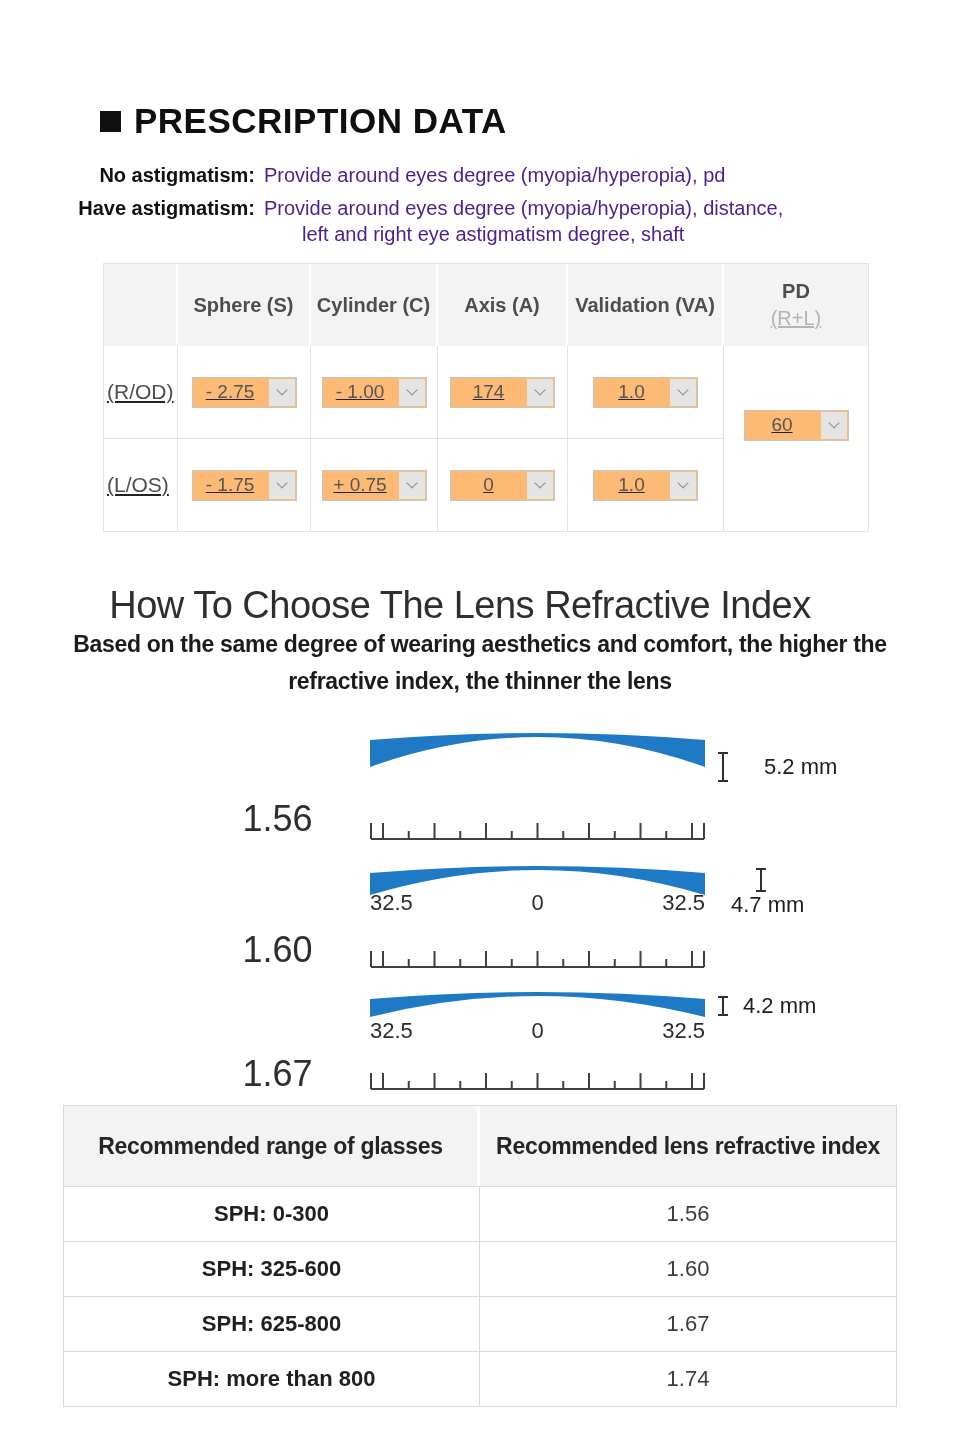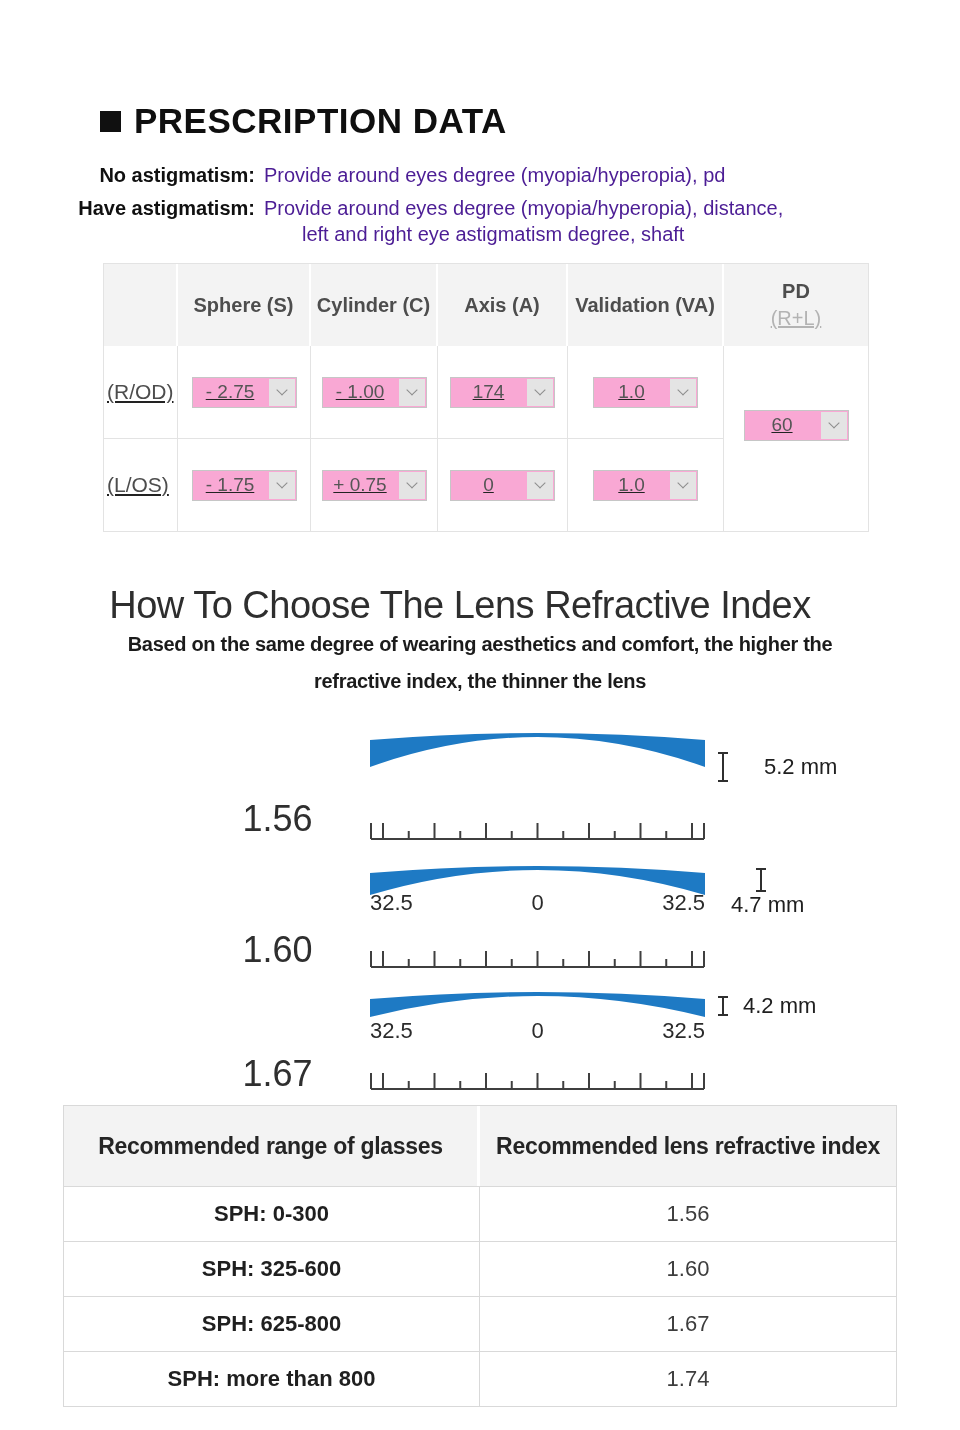--- a/index.html
+++ b/index.html
@@ -28,28 +28,28 @@
   .ptable .hdr .hc:last-child { border-right:none; }
   .ptable .hdr .sub { font-weight:400; color:#b3b3b3; font-size:20px; margin-top:4px;text-decoration:underline; }
   .ptable .bdy { display:grid; grid-template-columns:74px 133px 127px 130px 156px 1fr; grid-template-rows:92px 93px;text-decoration:underline; }
   .ptable .c { display:flex; align-items:center; justify-content:center; border-right:1px solid #e3e3e3; }
   .ptable .c.rowlab { justify-content:flex-start; padding-left:3px; font-size:21px; color:#4d4d4d; }
   .ptable .r2 { border-top:1px solid #e3e3e3; }
   .ptable .pdcell { grid-column:6; grid-row:1 / span 2; border-right:none; }
   .ptable .pdcell .sel { margin-top:-27px; }
 
   
-  .sel { width:105px; height:31px; background:#f9a8d4; border:1px solid #c6c6c6; display:flex; align-items:stretch; cursor:pointer; }
+  .sel { width:105px; height:31px; background:#fdba74; border:1px solid #c6c6c6; display:flex; align-items:stretch; cursor:pointer; }
   .sel-val { flex:1; display:flex; align-items:center; justify-content:center; font-size:19px; color:#555; }
   .sel-arrow { width:26px; margin:1px; background:#e4e4e4; display:flex; align-items:center; justify-content:center; }
   .sel-arrow i { display:block; width:8px; height:8px; border-right:1.5px solid #8d8d8d; border-bottom:1.5px solid #8d8d8d; transform:rotate(45deg) translate(-1.5px,-1.5px); }
 
   
   .h2 { position:absolute; top:563px; left:0; width:920px; text-align:center; font-size:38px; font-weight:400; letter-spacing:-.5px; color:#2e2e2e;margin-top:21px; }
-  .subtitle { position:absolute; top:626px; left:0; width:960px; text-align:center; font-size:20px; font-weight:700; letter-spacing:-.3px; line-height:37px; color:#1b1b1b; }
+  .subtitle { position:absolute; top:626px; left:0; width:960px; text-align:center; font-size:23px; font-weight:700; letter-spacing:-.3px; line-height:37px; color:#1b1b1b; }
 
   .lens-row { position:absolute; left:0; width:960px; display:flex; align-items:center; }
   .lens-row.r1 { top:722px; }
   .lens-row.r2 { top:855px; }
   .lens-row.r3 { top:981px; }
   .lens-index { margin-left:210px; width:135px; text-align:center; font-size:36px; color:#2f2f2f; }
   .lens-graphic { margin-left:25px; width:335px; display:flex; flex-direction:column;gap:48px; }
   .lens-graphic svg { display:block; }
   .ruler { margin-top:6px; }
   .ruler-labels { display:flex; justify-content:space-between; margin-top:2px; font-size:22px; color:#2b2b2b; }

